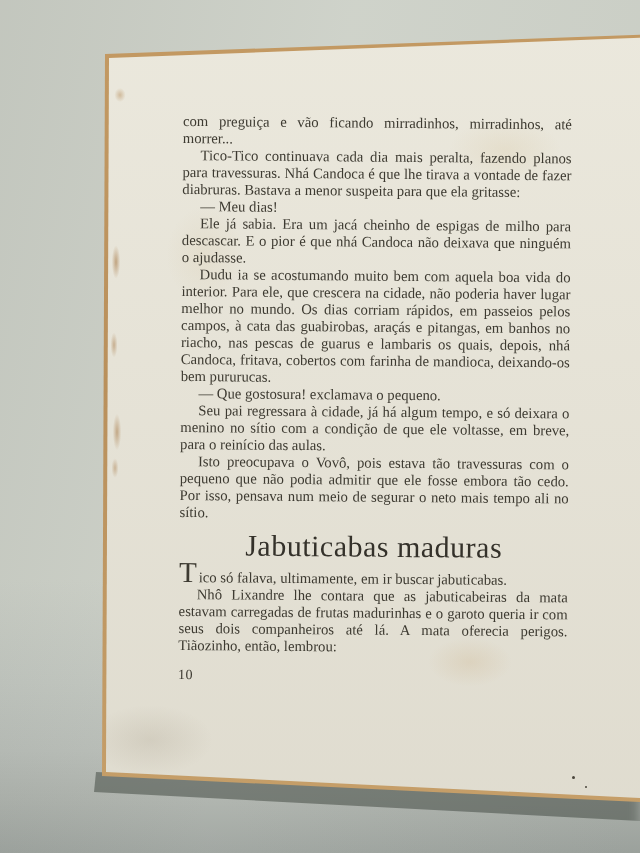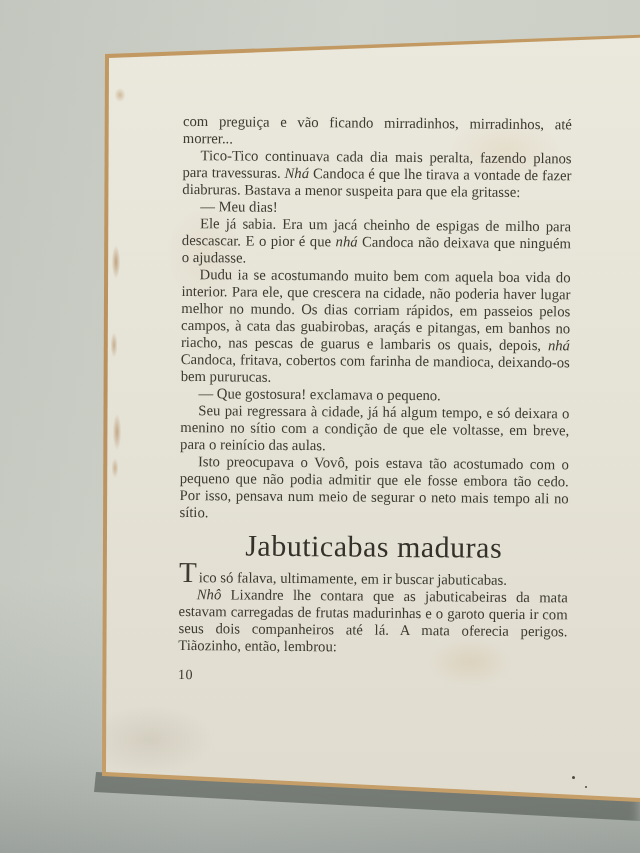--- a/index.html
+++ b/index.html
@@ -64,21 +64,21 @@
   
   .text-layer{
     position:absolute;left:183px;top:113px;width:389px;
     transform:rotate(0.5deg);transform-origin:0 0;
     color:var(--ink,#3d3a31);
     font-size:14.7px;line-height:17px;
     text-align:justify;
   }
   .para{margin:0;text-indent:0;}
   .para.indent{text-indent:18px;}
-  .it{font-style:italic;}
+  .it{}
   .dropcap{font-size:29px;line-height:0;margin-right:2px;}
   .chapter-heading{
     font-weight:400;
     font-size:30px;line-height:36px;
     text-align:center;
     margin:6px 0 6px 0;
     color:#34312a;
     letter-spacing:0.5px;
   }
   .page-number{margin-top:12px;font-size:14px;letter-spacing:0.5px;}
@@ -96,21 +96,21 @@
 
   <div class="text-layer">
     <div>
         <p class="para"><span>com preguiça e vão ficando mirradinhos, mirradinhos, até morrer...</span></p>
         <p class="para indent"><span>Tico-Tico continuava cada dia mais peralta, fazendo planos para travessuras. </span><span class="it">Nhá</span><span> Candoca é que lhe tirava a vontade de fazer diabruras. Bastava a menor suspeita para que ela gritasse:</span></p>
         <p class="para indent"><span>— Meu dias!</span></p>
         <p class="para indent"><span>Ele já sabia. Era um jacá cheinho de espigas de milho para descascar. E o pior é que </span><span class="it">nhá</span><span> Candoca não deixava que ninguém o ajudasse.</span></p>
         <p class="para indent"><span>Dudu ia se acostumando muito bem com aquela boa vida do interior. Para ele, que crescera na cidade, não poderia haver lugar melhor no mundo. Os dias corriam rápidos, em passeios pelos campos, à cata das guabirobas, araçás e pitangas, em banhos no riacho, nas pescas de guarus e lambaris os quais, depois, </span><span class="it">nhá</span><span> Candoca, fritava, cobertos com farinha de mandioca, deixando-os bem pururucas.</span></p>
         <p class="para indent"><span>— Que gostosura! exclamava o pequeno.</span></p>
         <p class="para indent"><span>Seu pai regressara à cidade, já há algum tempo, e só deixara o menino no sítio com a condição de que ele voltasse, em breve, para o reinício das aulas.</span></p>
-        <p class="para indent"><span>Isto preocupava o Vovô, pois estava tão acostumado com o pequeno que não podia admitir que ele fosse embora tão cedo. Por isso, pensava num meio de segurar o neto mais tempo ali no sítio.</span></p>
+        <p class="para indent"><span>Isto preocupava o Vovô, pois estava tão travessuras com o pequeno que não podia admitir que ele fosse embora tão cedo. Por isso, pensava num meio de segurar o neto mais tempo ali no sítio.</span></p>
       </div>
 
     <h1 class="chapter-heading">Jabuticabas maduras</h1>
 
     <div>
         <p class="para"><span class="dropcap">T</span><span>ico só falava, ultimamente, em ir buscar jabuticabas.</span></p>
         <p class="para indent"><span class="it">Nhô</span><span> Lixandre lhe contara que as jabuticabeiras da mata estavam carregadas de frutas madurinhas e o garoto queria ir com seus dois companheiros até lá. A mata oferecia perigos. Tiãozinho, então, lembrou:</span></p>
       </div>
 
     <div class="page-number">10</div>

